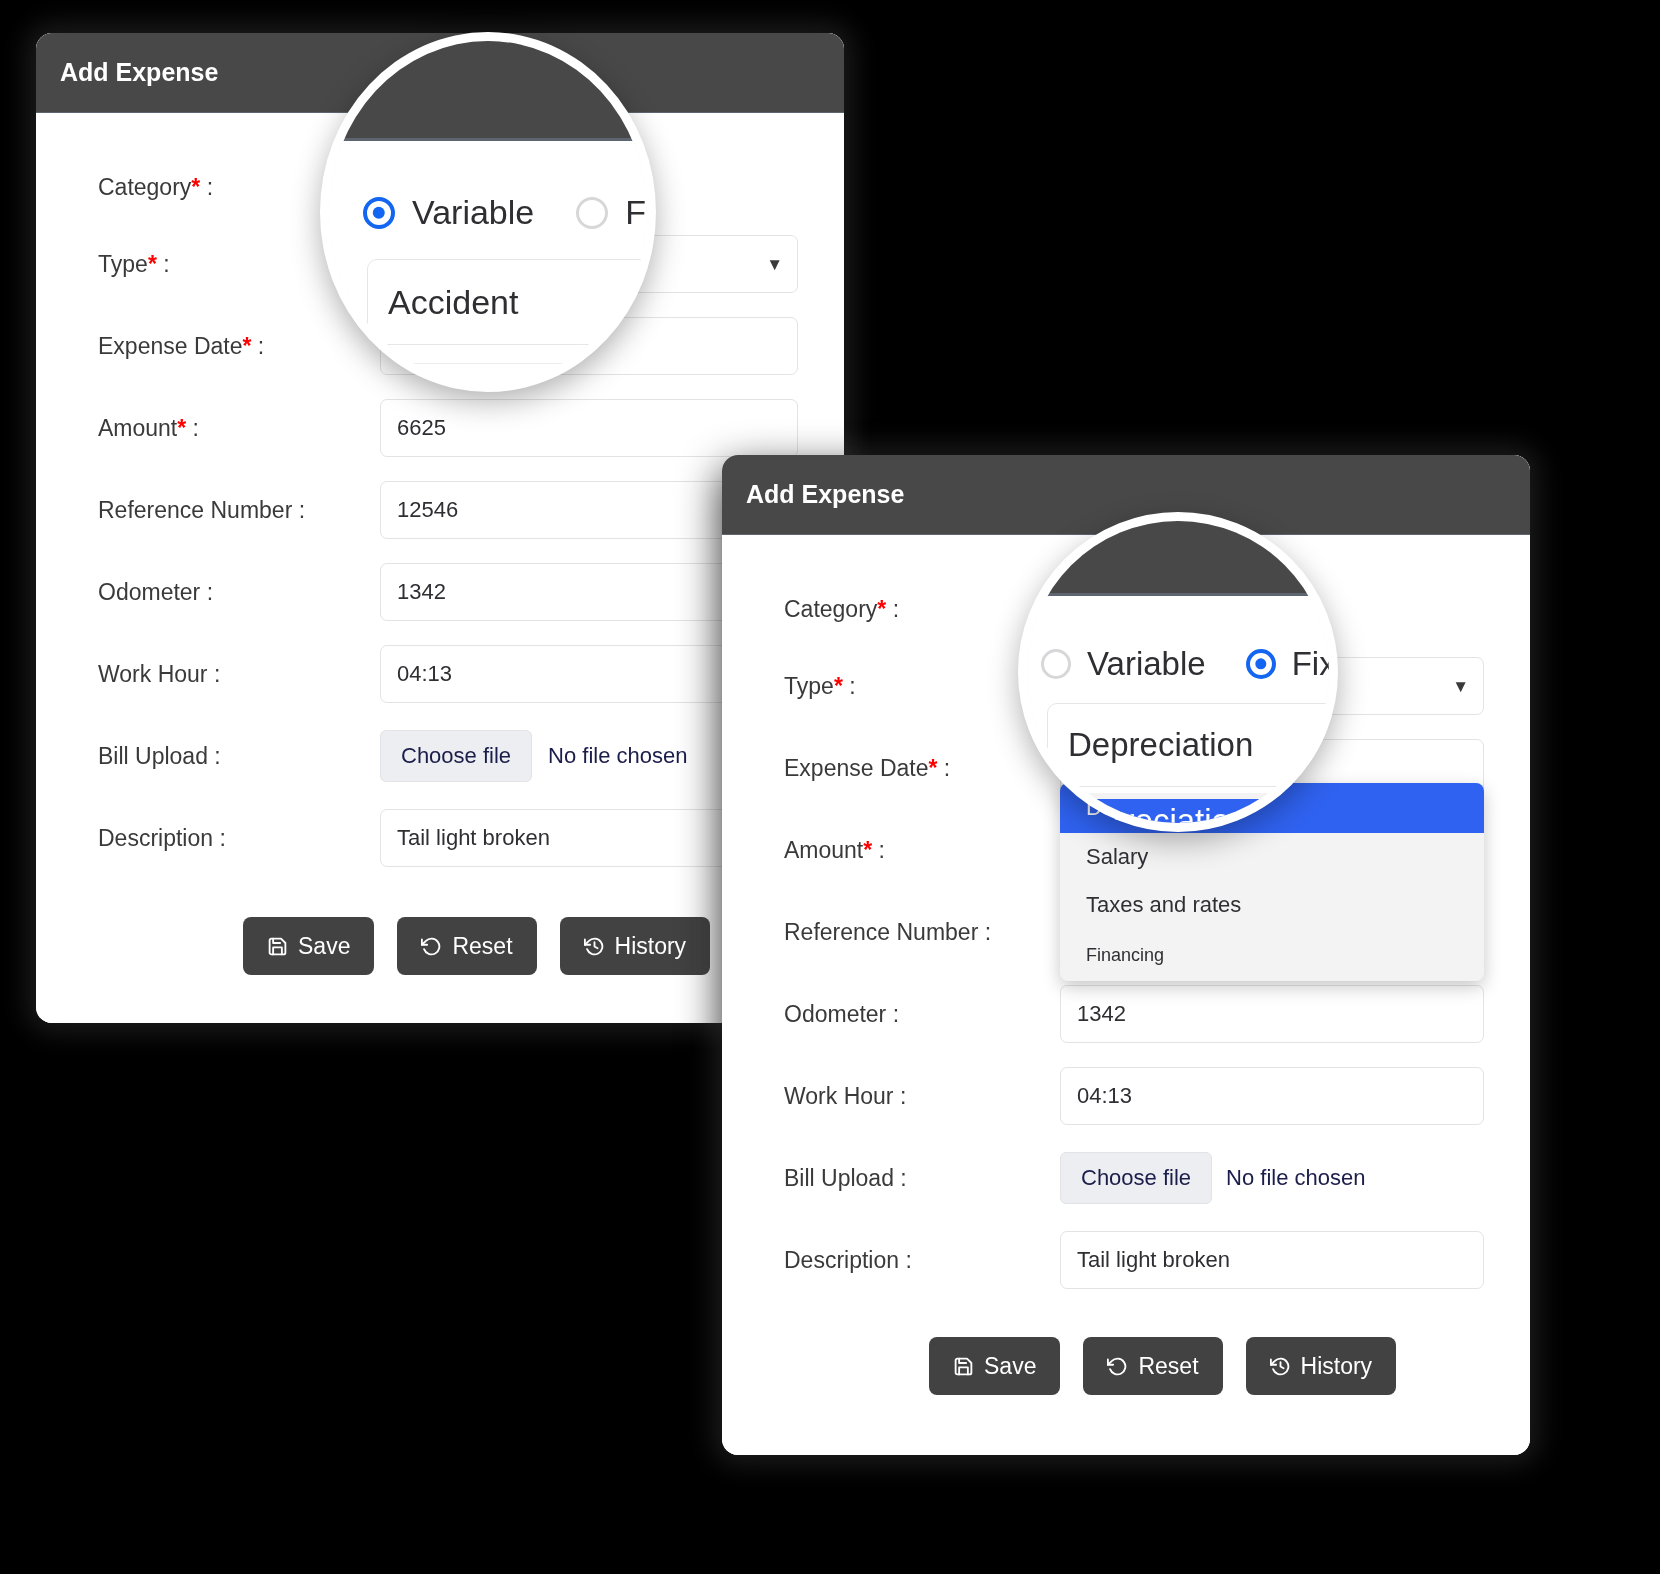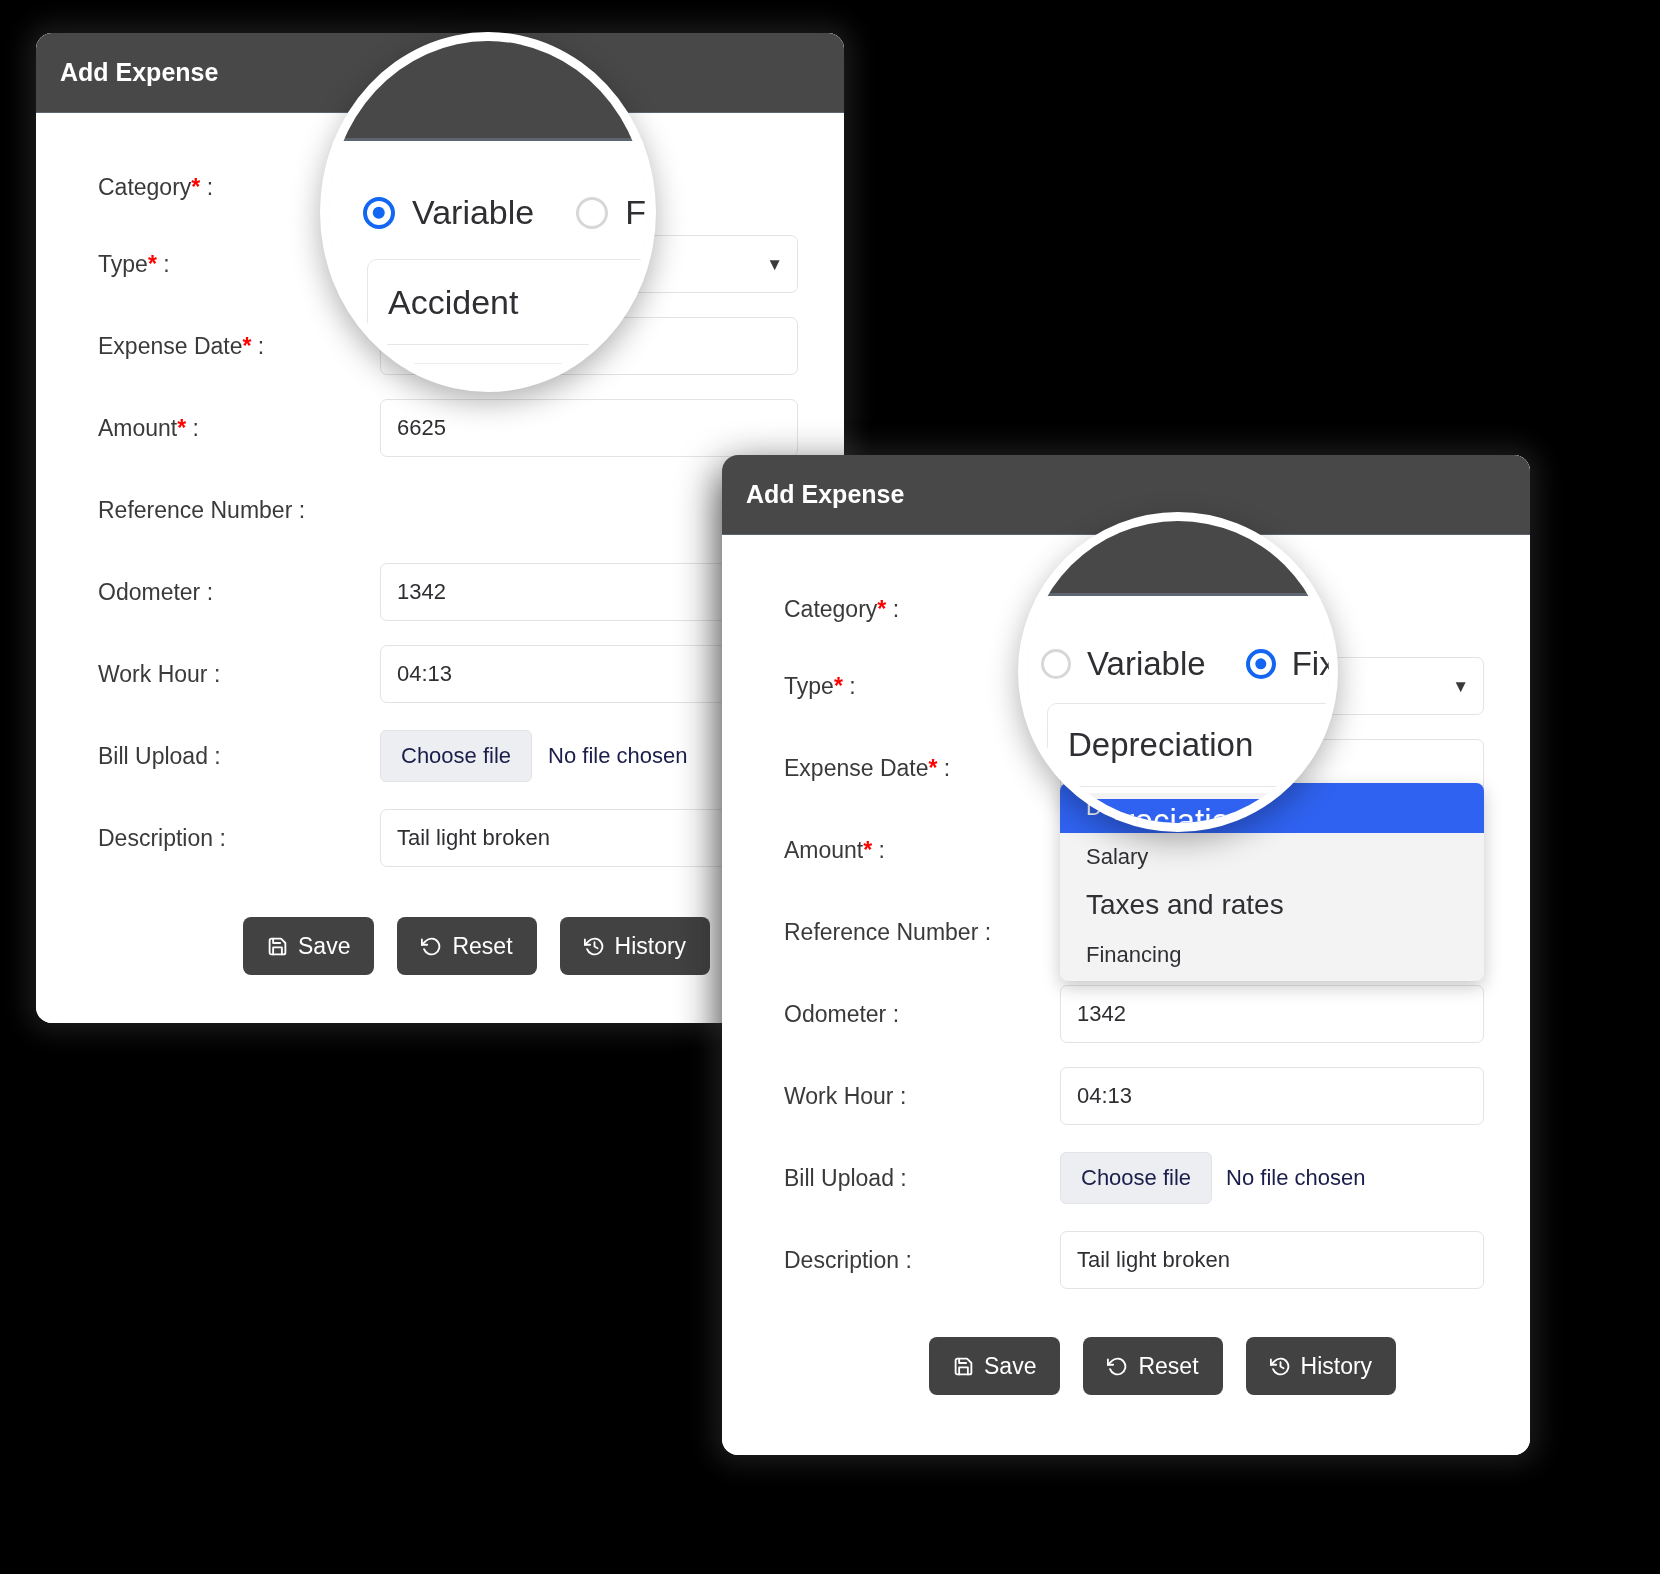--- a/index.html
+++ b/index.html
@@ -236,20 +236,23 @@
             <span>Amount</span><span class="req">*</span><span> :</span>
           </div>
           <div class="input" style="width:418px; height:58px; padding:0 16px; font-size:22px;">
             <span>6625</span>
           </div>
         </div>
 
         <div class="frow" style="height:82px;">
           <div class="flabel" style="width:282px; font-size:23px;">
             <span>Reference Number</span><span> :</span>
+          </div>
+          <div class="input" style="width:418px; height:58px; padding:0 16px; font-size:22px;">
+            <span>12546</span>
           </div>
         </div>
 
         <div class="frow" style="height:82px;">
           <div class="flabel" style="width:282px; font-size:23px;">
             <span>Odometer</span><span> :</span>
           </div>
           <div class="input" style="width:418px; height:58px; padding:0 16px; font-size:22px;">
             <span>1342</span>
           </div>
@@ -454,24 +457,24 @@
           </button>
         </div>
 
         <div class="dropdown" style="left:338px; top:248px; width:424px;">
           <div class="dd-item sel" style="height:50px; padding:0 26px; font-size:22px;">
             <span>Depreciation</span>
           </div>
           <div class="dd-item" style="height:48px; padding:0 26px; font-size:22px;">
             <span>Salary</span>
           </div>
-          <div class="dd-item" style="height:48px; padding:0 26px; font-size:28px;">
+          <div class="dd-item" style="height:48px; padding:0 26px; font-size:22px;">
             <span>Taxes and rates</span>
           </div>
-          <div class="dd-item" style="height:52px; padding:0 26px; font-size:22px;align-items:center;">
+          <div class="dd-item" style="height:52px; padding:0 26px; font-size:18px;align-items:center;">
             <span>Financing</span>
           </div>
         </div>
 
       </div>
     </div>
   </div>
 
   <div class="lens" style="left:320px; top:32px; width:336px; height:360px;">
     <div class="lens-inner" style="left:0; top:0; width:336px; height:360px;">

